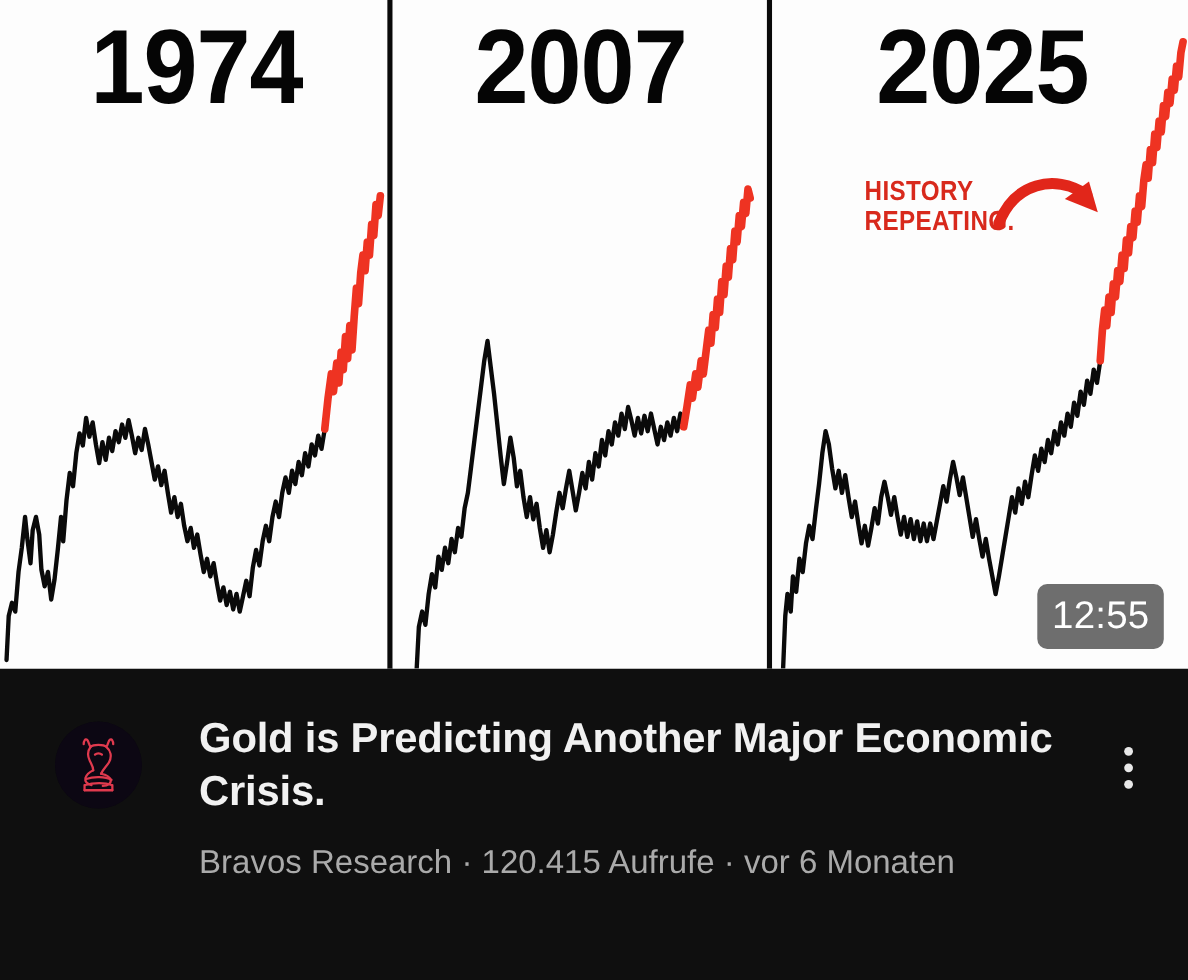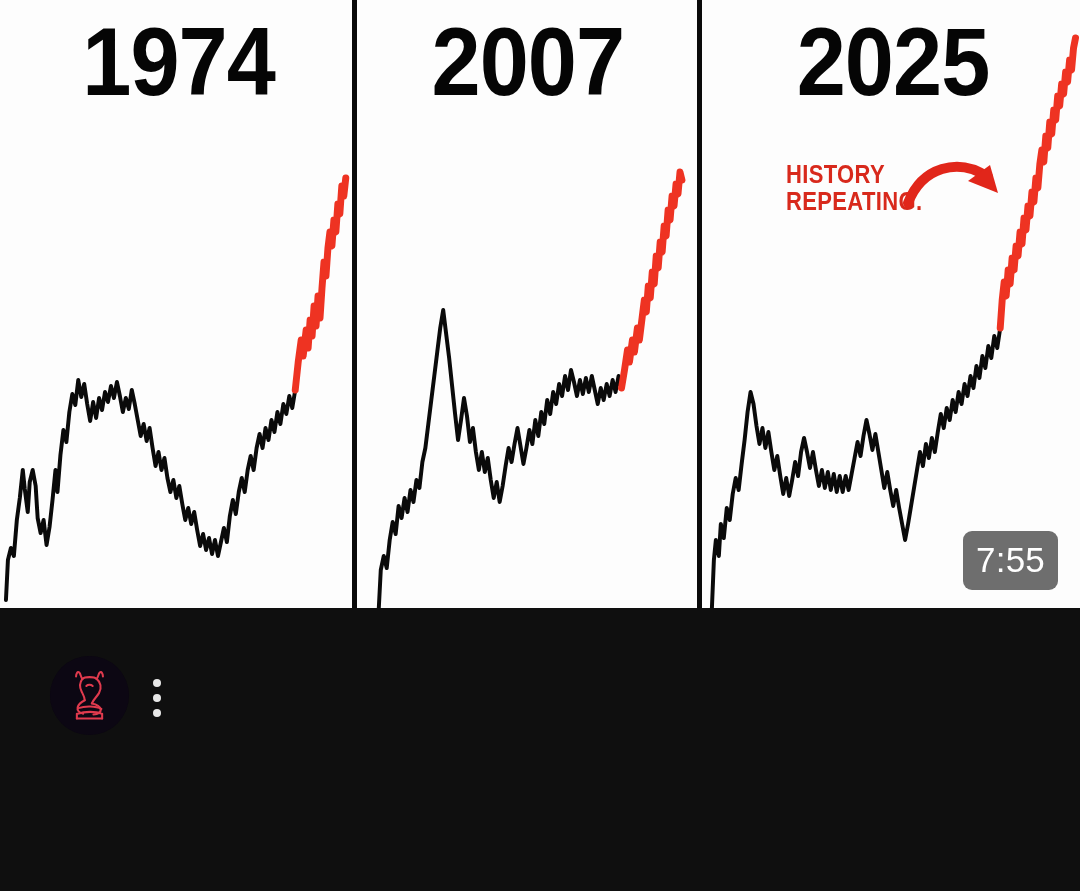--- a/index.html
+++ b/index.html
@@ -238,21 +238,21 @@
             <span class="line2">REPEATING.</span>
           </div>
           <svg class="annotation-arrow" viewBox="0 0 110 76">
             <path fill="none" stroke="#e1261a" stroke-width="10" stroke-linecap="round" d="M6,56 C20,20 56,10 86,30"></path>
             <path fill="#e1261a" d="M96,46 L66,34 L88,18 Z"></path>
           </svg>
         </div>
       </div>
     </div>
 
-    <div class="duration-badge">7:55</div>
+    <div class="duration-badge">12:55</div>
   </div>
 
   <div class="meta">
 
     <div class="avatar">
       <svg viewBox="0 0 100 100">
         <circle cx="50" cy="50" r="50" fill="#0c0713"></circle>
         <g fill="none" stroke="#e03a4e" stroke-width="2.6" stroke-linecap="round" stroke-linejoin="round">
           <path d="M33,26 C33,22 35,19 37,21 C39,23 39,27 41,29"></path>
           <path d="M67,26 C67,22 65,19 63,21 C61,23 61,27 59,29"></path>
@@ -263,20 +263,24 @@
           <path d="M36,66 C44,63 58,63 65,67"></path>
           <path d="M35,73 C44,70 58,70 65,73"></path>
           <path d="M34,79 L66,79"></path>
           <path d="M34,79 L34,73"></path>
           <path d="M66,79 L66,73"></path>
           <path d="M46,38 C48,36 52,36 54,38"></path>
         </g>
       </svg>
     </div>
 
+    <div class="meta-text">
+      <div class="video-title">Gold is Predicting Another Major Economic Crisis.</div>
+      <div class="video-subtitle">Bravos Research · 120.415 Aufrufe · vor 6 Monaten</div>
+    </div>
 
     <div class="menu-button">
       <span class="dot"></span>
       <span class="dot"></span>
       <span class="dot"></span>
     </div>
   </div>
 
 </div>
 

